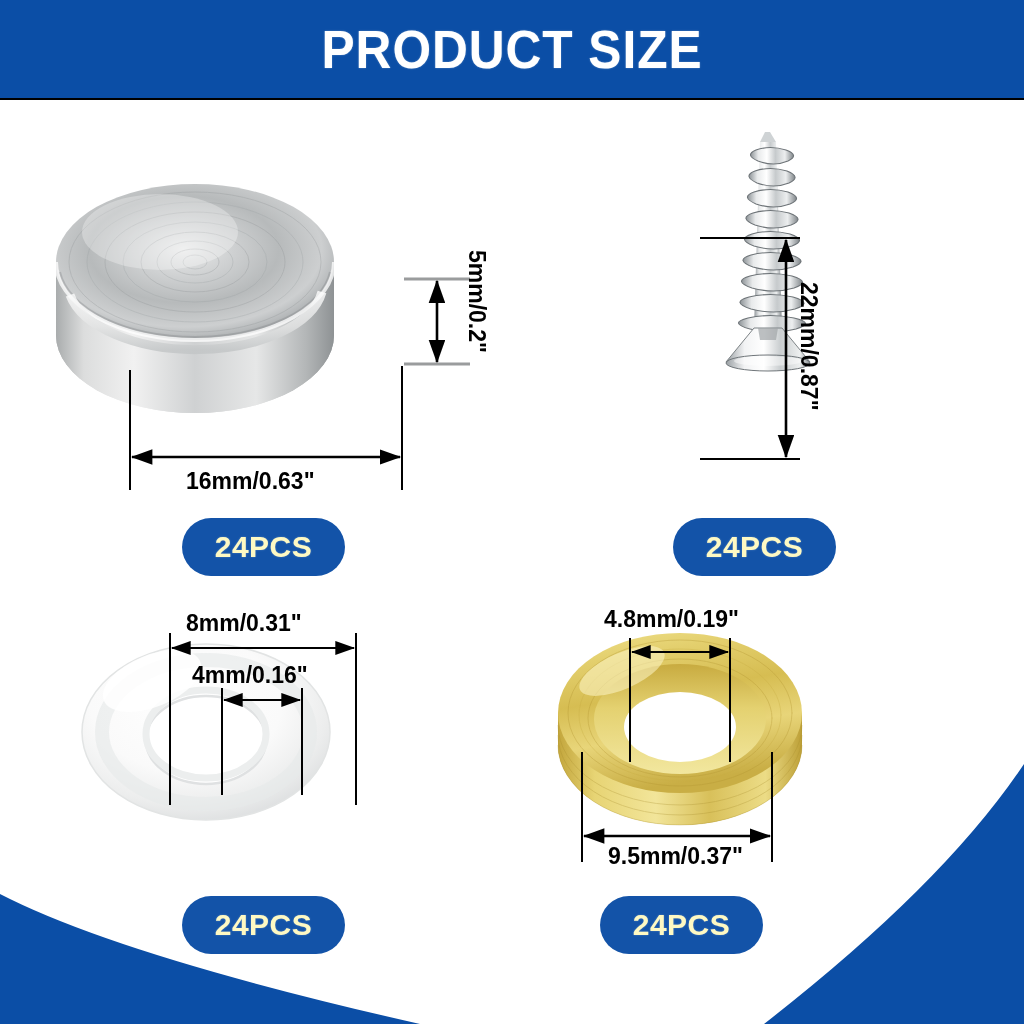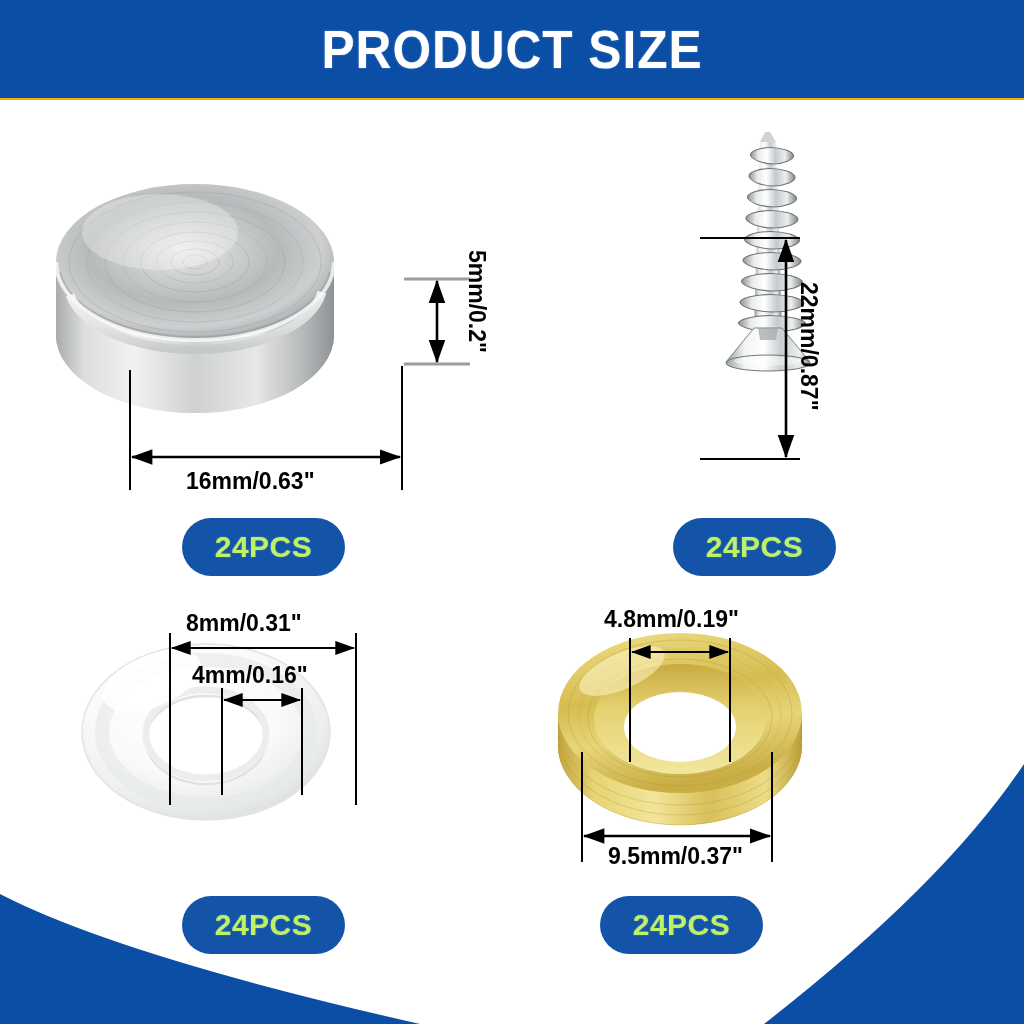--- a/index.html
+++ b/index.html
@@ -15,21 +15,21 @@
     background: #ffffff;
     overflow: hidden;
   }
 
   
   .header {
     position: absolute;
     left: 0; top: 0;
     width: 1024px; height: 100px;
     background: #0b4ea6;
-    border-bottom: 2px solid #eab308;
+    border-bottom: 2px solid #000000;
     display: flex;
     align-items: center;
     justify-content: center;
   }
   .header-title {
     color: #ffffff;
     font-size: 54px;
     font-weight: bold;
     letter-spacing: 1px;
     font-family: "Liberation Sans", sans-serif;
@@ -45,21 +45,21 @@
   .quad { position: absolute; }
   #quad-cap    { left: 40px;  top: 120px; width: 480px; height: 470px; }
   #quad-screw  { left: 540px; top: 120px; width: 480px; height: 470px; }
   #quad-washer { left: 40px;  top: 585px; width: 480px; height: 400px; }
   #quad-ring   { left: 540px; top: 585px; width: 480px; height: 400px; }
 
   
   .badge {
     position: absolute;
     background: #1353a8;
-    color: #bef264;
+    color: #fef9c3;
     border-radius: 999px;
     font-size: 30px;
     font-weight: bold;
     display: flex;
     align-items: center;
     justify-content: center;
     letter-spacing: 0.5px;
     text-shadow: 0 0 2px rgba(255,255,255,0.3);
   }
   #badge-cap    { left: 182px; top: 518px; width: 163px; height: 58px; }

